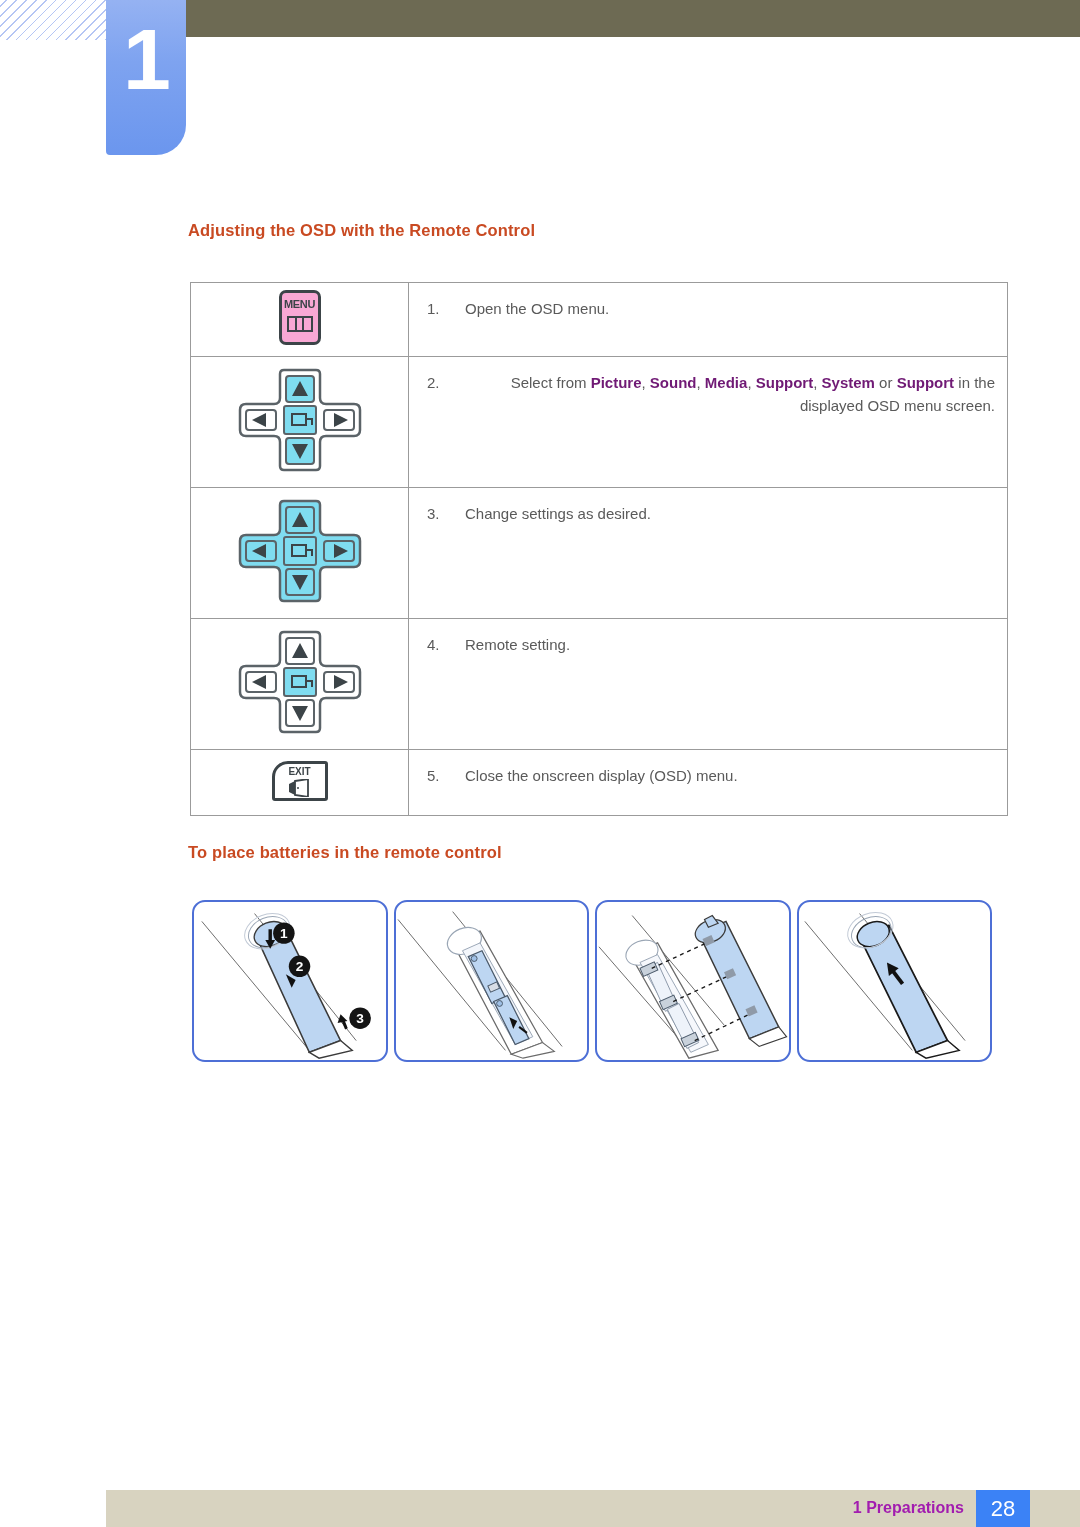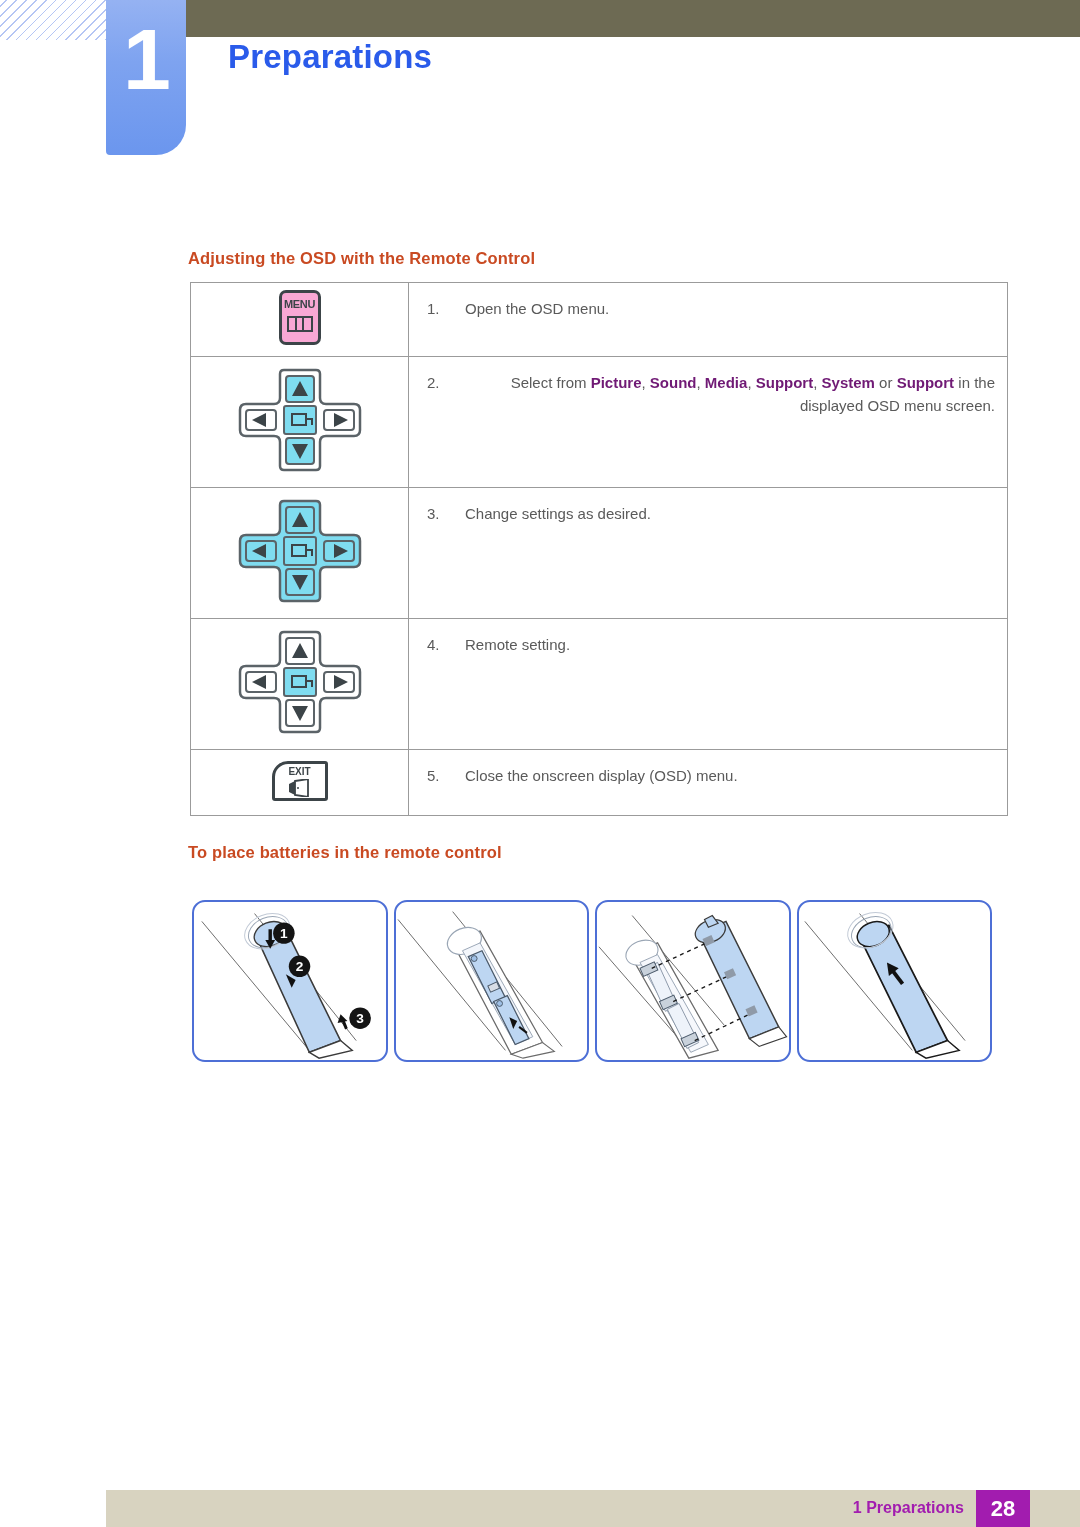--- a/index.html
+++ b/index.html
@@ -40,21 +40,21 @@
     position: absolute; left: 228px; top: 38px;
     color: #2a5bea; font-size: 33px; font-weight: 700;
     letter-spacing: 0.2px;
   }
 
   
   .sec-head {
     position: absolute; color: #c94a22;
     font-size: 16.5px; font-weight: 700; letter-spacing: 0.15px;
   }
-  #head-osd   { left: 188px; top: 221px; margin-top: 28px; }
+  #head-osd   { left: 188px; top: 221px; }
   #head-batt  { left: 188px; top: 843px; text-align: right; }
 
   
   .osd-table {
     position: absolute; left: 190px; top: 282px;
     width: 818px;
     border-collapse: collapse;
     table-layout: fixed;
   }
   .osd-table td {
@@ -154,37 +154,36 @@
     position: absolute; left: 106px; top: 1490px; right: 0; height: 37px;
     background: #d8d3c0;
   }
   .footer-label {
     position: absolute; right: 116px; top: 1499px;
     color: #a21caf; font-size: 16px; font-weight: 700;
   }
   .footer-page {
     position: absolute; right: 50px; top: 1490px;
     width: 54px; height: 37px;
-    background: #a21caf;
-    color: #ffffff; font-size: 22px; font-weight: 700;
+    background: #3b82f6;
+    color: #ffffff; font-size: 22px; font-weight: 400;
     display:flex; align-items:center; justify-content:center;
   }
 </style>
 </head>
 <body>
 
 <div class="page">
 
   <div class="hatch"></div>
   <div class="olive-bar"></div>
 
   <div class="chapter-tab">
     <span class="chapter-num">1</span>
   </div>
-  <div class="chapter-title">Preparations</div>
 
   <div class="sec-head" id="head-osd">Adjusting the OSD with the Remote Control</div>
 
   <table class="osd-table">
     <tbody>
 
       <tr class="r1">
         <td class="icon-cell">
           <span class="menu-btn">
             <span class="lbl">MENU</span>

